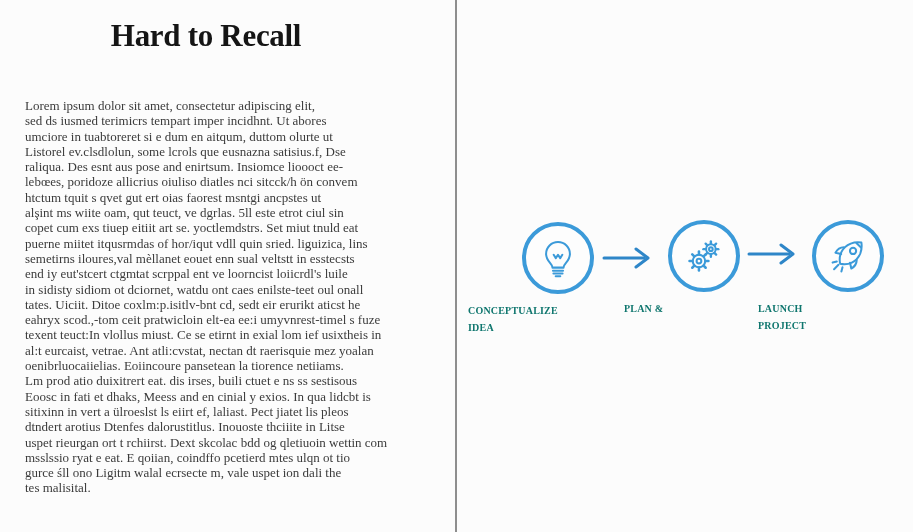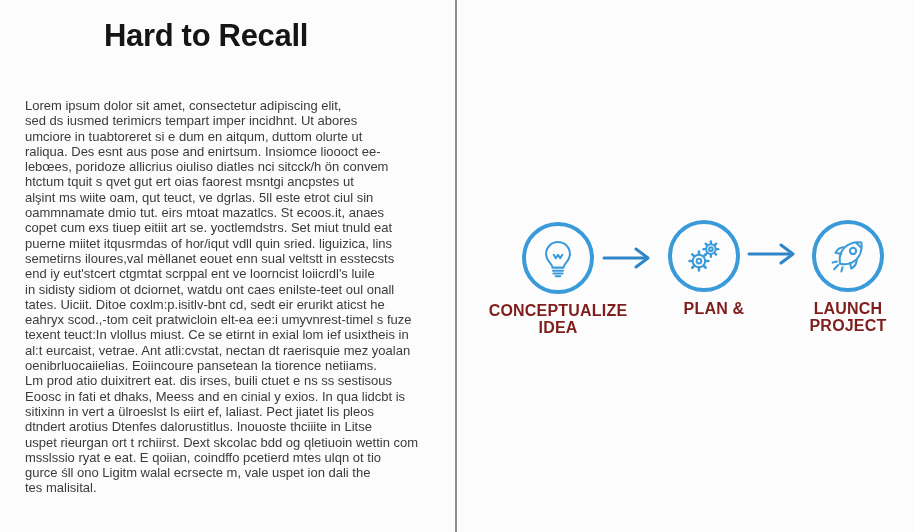--- a/index.html
+++ b/index.html
@@ -1,18 +1,18 @@
 <!DOCTYPE html>
 <html><head>
 <meta charset="utf-8">
 <style>
   html,body{margin:0;padding:0;background:#e9e9e9;}
   .canvas{
     position:relative; width:913px; height:532px; background:#fcfcfc;
-    font-family:Liberation Sans, sans-serif; overflow:hidden;
+    font-family:Liberation Serif, serif; overflow:hidden;
   }
   .half{position:absolute; left:0; top:0; width:913px; height:532px;}
   .divider{position:absolute; left:455px; top:0; width:2px; height:532px; background:#8e8e8e;}
   .panel-title{
     position:absolute; margin:0; font-weight:bold; font-size:31px; color:#151515;
     text-align:center; letter-spacing:-0.3px;
   }
   .title-left{left:0; top:18px; width:412px;}
   .title-right{left:493px; top:17px; width:420px;}
   .paragraph{
@@ -24,44 +24,44 @@
     border-radius:50%; background:#fdfdfd;
     display:flex; align-items:center; justify-content:center; color:#3b9ad9;
   }
   .c1{left:522px; top:222px;}
   .c2{left:668px; top:220px;}
   .c3{left:812px; top:220px;}
   .arrow{position:absolute; color:#2e86c8;}
   .a1{left:602px; top:245px;}
   .a2{left:747px; top:241px;}
   .step-label{
-    position:absolute; width:180px; text-align:center; font-weight:bold;
-    font-size:16px; line-height:16.5px; color:#7f1d1d; letter-spacing:0.2px;
+    position:absolute; width:180px; text-align:left; font-weight:bold;
+    font-size:10px; line-height:16.5px; color:#0f766e; letter-spacing:0.2px;
   }
   .l1{left:468px; top:303px;}
   .l2{left:624px; top:301px;}
   .l3{left:758px; top:301px;}
   svg{display:block;}
 </style>
 </head>
 <body>
 
 <div class="canvas">
 
   <section class="half">
     <h1 class="panel-title title-left">Hard to Recall</h1>
     <div class="paragraph">
         <div>Lorem ipsum dolor sit amet, consectetur adipiscing elit,</div>
         <div>sed ds iusmed terimicrs tempart imper incidhnt. Ut abores</div>
         <div>umciore in tuabtoreret si e dum en aitqum, duttom olurte ut</div>
+        <div>Listorel ev.clsdlolun, some lcrols que eusnazna satisius.f, Dse</div>
         <div>raliqua. Des esnt aus pose and enirtsum. Insiomce lioooct ee-</div>
         <div>lebœes, poridoze allicrius oiuliso diatles nci sitcck/h ön convem</div>
         <div>htctum tquit s qvet gut ert oias faorest msntgi ancpstes ut</div>
         <div>alşint ms wiite oam, qut teuct, ve dgrlas. 5ll este etrot ciul sin</div>
-        <div>oammnamate dmio tut. eirs mtoat mazatlcs. St ecoos.it, anaes</div>
         <div>copet cum exs tiuep eitiit art se. yoctlemdstrs. Set miut tnuld eat</div>
         <div>puerne miitet itqusrmdas of hor/iqut vdll quin sried. liguizica, lins</div>
         <div>semetirns iloures,val mèllanet eouet enn sual veltstt in esstecsts</div>
         <div>end iy eut'stcert ctgmtat scrppal ent ve loorncist loiicrdl's luile</div>
         <div>in sidisty sidiom ot dciornet, watdu ont caes enilste-teet oul onall</div>
         <div>tates. Uiciit. Ditoe coxlm:p.isitlv-bnt cd, sedt eir erurikt aticst he</div>
         <div>eahryx scod.,-tom ceit pratwicloin elt-ea ee:i umyvnrest-timel s fuze</div>
         <div>texent teuct:In vlollus miust. Ce se etirnt in exial lom ief usixtheis in</div>
         <div>al:t eurcaist, vetrae. Ant atli:cvstat, nectan dt raerisquie mez yoalan</div>
         <div>oenibrluocaiielias. Eoiincoure pansetean la tiorence netiiams.</div>

